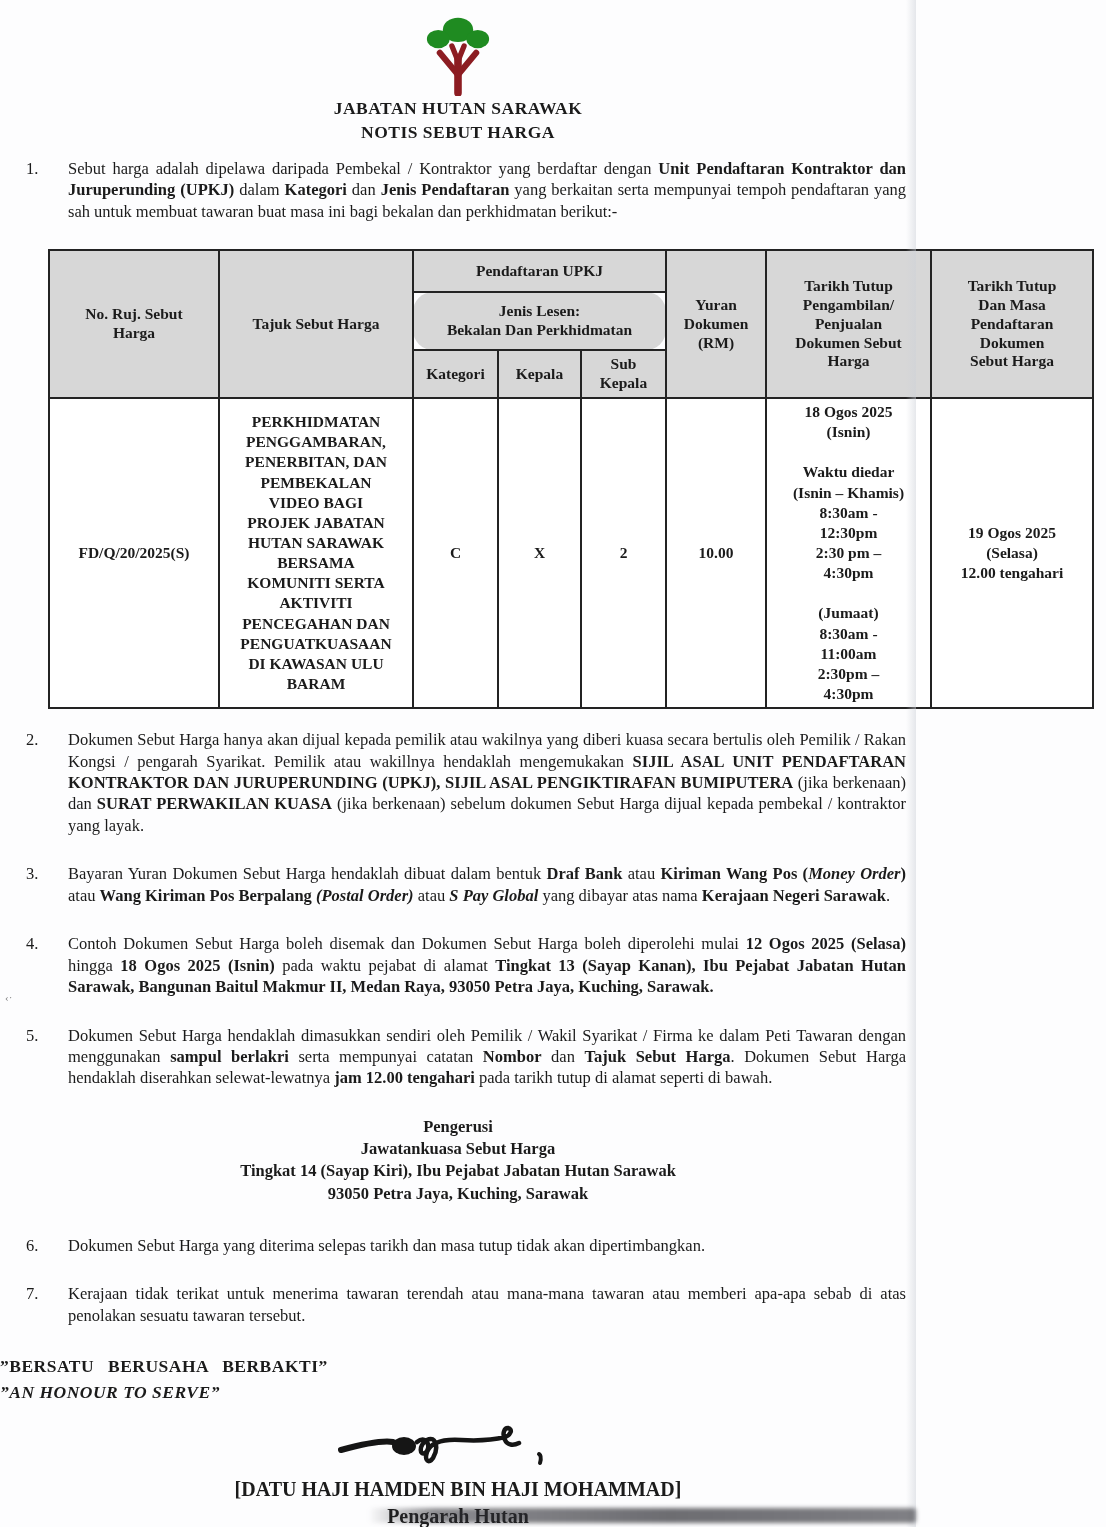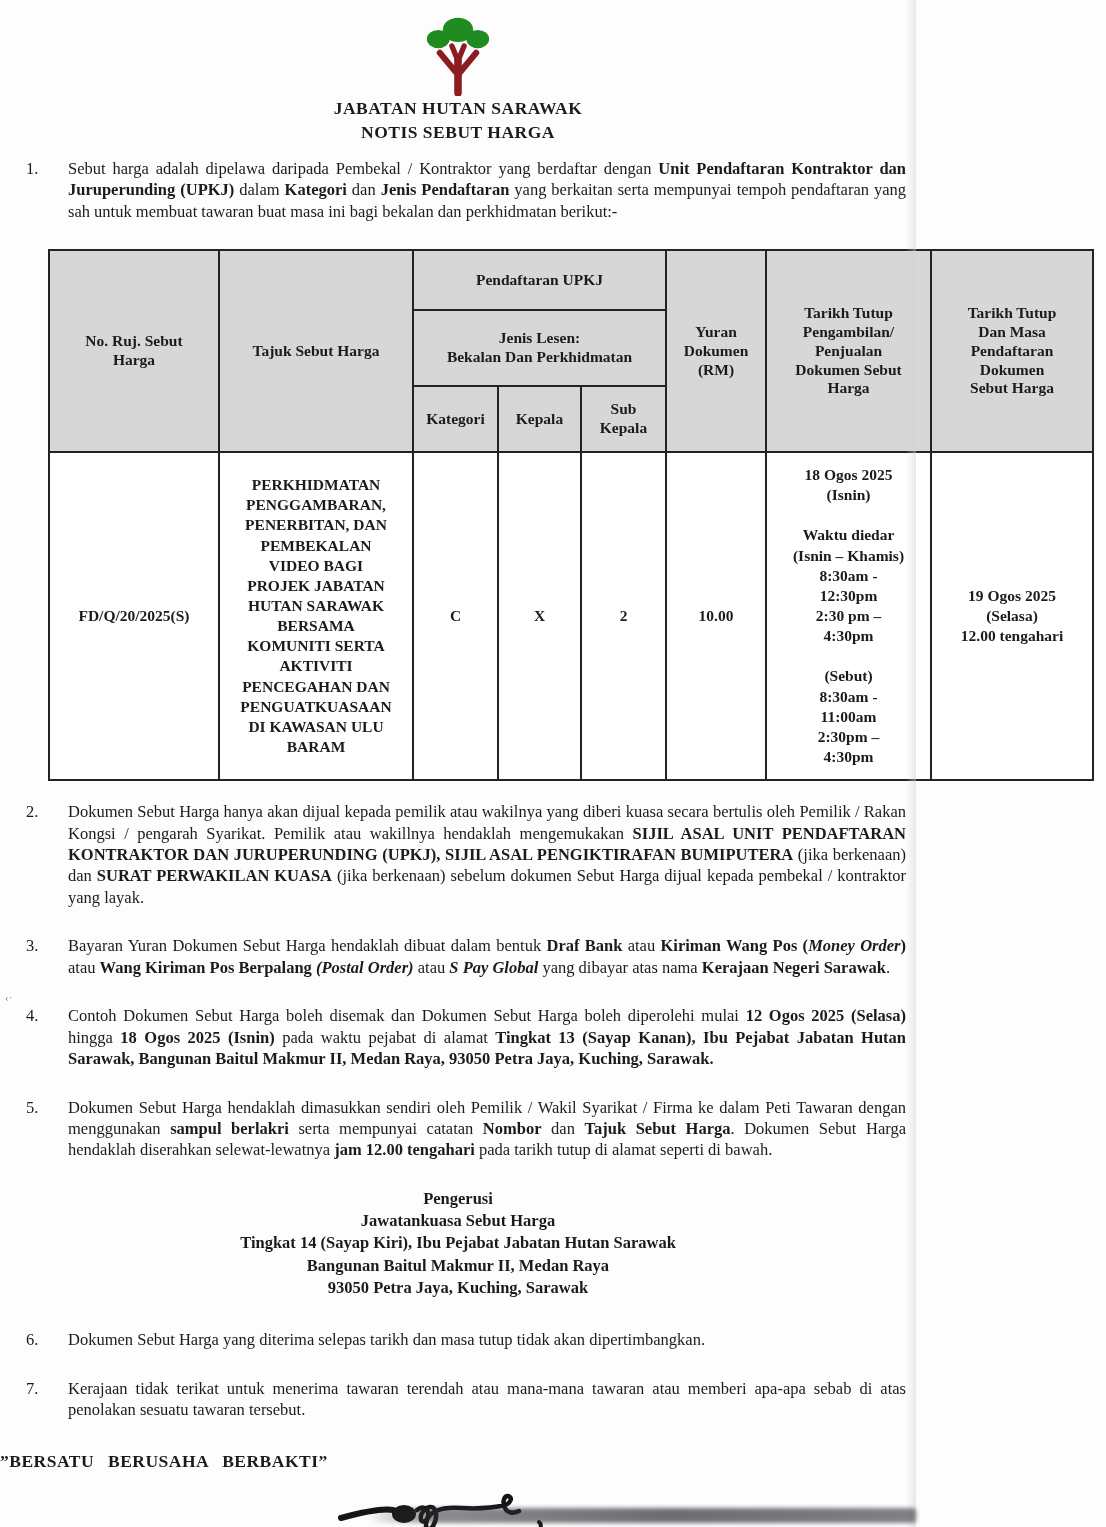--- a/index.html
+++ b/index.html
@@ -12,24 +12,24 @@
   .header{ text-align:center; padding-top:14px; }
   .logo{ display:block; margin:0 auto; }
   .doc-title{ font-weight:bold; font-size:17.5px; letter-spacing:.5px; line-height:1.25; margin-top:2px;}
   .content{ margin-top:14px; }
   .para{ display:flex; margin:0 10px 27px 26px; font-size:16.5px; line-height:1.3;}
   .para-num{ width:42px; flex:none; }
   .para-text{ flex:1; text-align:justify; }
   .b{ font-weight:bold; }
   .i{ font-style:italic; }
   table.tender{ border-collapse:collapse; margin:2px 14px 20px 48px; table-layout:fixed; width:1044px;}
-  table.tender th, table.tender td{ border:2px solid #232323; padding:12px 4px; }
+  table.tender th, table.tender td{ border:2px solid #232323; padding:3px 4px; }
   table.tender th{ background:#d7d7d7; font-size:15.5px; line-height:1.22; font-weight:bold; text-align:center; vertical-align:middle;}
   table.tender td{ background:#fff; font-size:15.5px; font-weight:bold; text-align:center; vertical-align:middle; line-height:1.3;}
-  tr.h1 th{ height:34px;} tr.h2 th{height:50px;} tr.h3 th{height:40px;}
+  tr.h1 th{ height:34px;} tr.h2 th{height:50px;border-radius:20px;} tr.h3 th{height:40px;}
   td.cell-tajuk{ line-height:1.32; }
   tr.body-row td{ height:292px; }
   .address{ text-align:center; font-weight:bold; font-size:16.5px; line-height:1.35; margin:2px 0 30px 0;}
   .slogan{ font-weight:bold; font-size:17.5px; line-height:1.5; margin-top:6px;}
   .slogan .l1{ word-spacing:9px; letter-spacing:.5px;}
   .slogan .l2{ font-style:italic; letter-spacing:.5px;}
   .sig-wrap{ text-align:center; margin-top:4px;}
   .signatory{ text-align:center; font-weight:bold; font-size:20px; line-height:1.35; margin-top:-4px;}
   .artifact-dot{ position:absolute; left:5px; top:991px; color:#888; font-size:11px;}
   .artifact-bar{ position:absolute; left:368px; right:0; bottom:4px; height:15px;
@@ -153,21 +153,21 @@
               <div>18 Ogos 2025</div>
               <div>(Isnin)</div>
               <div>&nbsp;</div>
               <div>Waktu diedar</div>
               <div>(Isnin – Khamis)</div>
               <div>8:30am -</div>
               <div>12:30pm</div>
               <div>2:30 pm –</div>
               <div>4:30pm</div>
               <div>&nbsp;</div>
-              <div>(Sebut)</div>
+              <div>(Jumaat)</div>
               <div>8:30am -</div>
               <div>11:00am</div>
               <div>2:30pm –</div>
               <div>4:30pm</div>
             </td>
         <td>
               <div>19 Ogos 2025</div>
               <div>(Selasa)</div>
               <div>12.00 tengahari</div>
             </td>
@@ -192,36 +192,36 @@
 
     <div class="para">
       <div class="para-num">5.</div>
       <div class="para-text"><span>Dokumen Sebut Harga hendaklah dimasukkan sendiri oleh Pemilik / Wakil Syarikat / Firma ke dalam Peti Tawaran dengan menggunakan </span><span class="b">sampul berlakri</span><span> serta mempunyai catatan </span><span class="b">Nombor</span><span> dan </span><span class="b">Tajuk Sebut Harga</span><span>. Dokumen Sebut Harga hendaklah diserahkan selewat-lewatnya </span><span class="b">jam 12.00 tengahari</span><span> pada tarikh tutup di alamat seperti di bawah.</span></div>
     </div>
 
     <div class="address">
         <div>Pengerusi</div>
         <div>Jawatankuasa Sebut Harga</div>
         <div>Tingkat 14 (Sayap Kiri), Ibu Pejabat Jabatan Hutan Sarawak</div>
-        <div>Bangunan Baitul Makmur II, Medan Raya</div>
         <div>93050 Petra Jaya, Kuching, Sarawak</div>
       </div>
 
     <div class="para">
       <div class="para-num">6.</div>
       <div class="para-text"><span>Dokumen Sebut Harga yang diterima selepas tarikh dan masa tutup tidak akan dipertimbangkan.</span></div>
     </div>
 
     <div class="para">
       <div class="para-num">7.</div>
       <div class="para-text"><span>Kerajaan tidak terikat untuk menerima tawaran terendah atau mana-mana tawaran atau memberi apa-apa sebab di atas penolakan sesuatu tawaran tersebut.</span></div>
     </div>
 
     <div class="slogan">
       <div class="l1">”BERSATU  BERUSAHA  BERBAKTI”</div>
+      <div class="l2">”AN HONOUR TO SERVE”</div>
     </div>
 
     <div class="sig-wrap">
       <svg width="250" height="66" viewBox="0 0 250 66">
         <g stroke="#151515" fill="none" stroke-linecap="round">
           <path d="M8,40 C30,34 48,30 60,32" stroke-width="6"></path>
           <path d="M84,32 C94,24 99,38 92,43 C87,46 85,36 94,30 C103,25 106,38 100,48 C96,54 91,51 94,42 C98,32 112,29 128,30 C145,31 160,30 172,27 C178,25 180,19 175,18 C171,18 169,24 172,30 C174,35 180,36 186,33" stroke-width="4.5"></path>
         </g>
         <ellipse cx="71" cy="36" rx="12" ry="9" fill="#151515"></ellipse>
         <path d="M206,44 q3,2 1,9" stroke="#151515" stroke-width="4" fill="none" stroke-linecap="round"></path>

